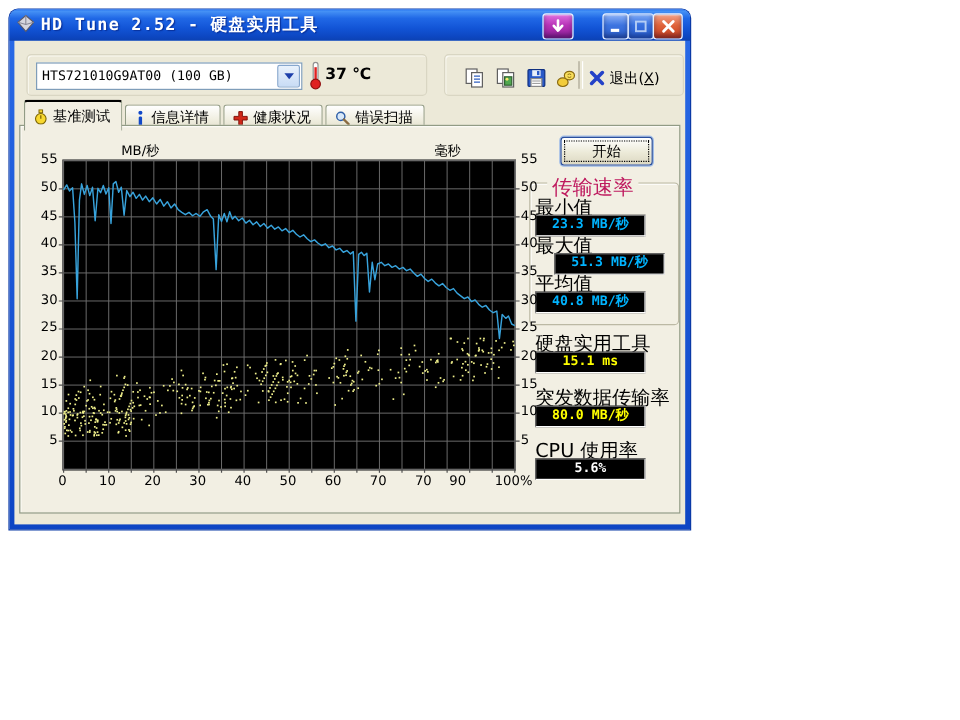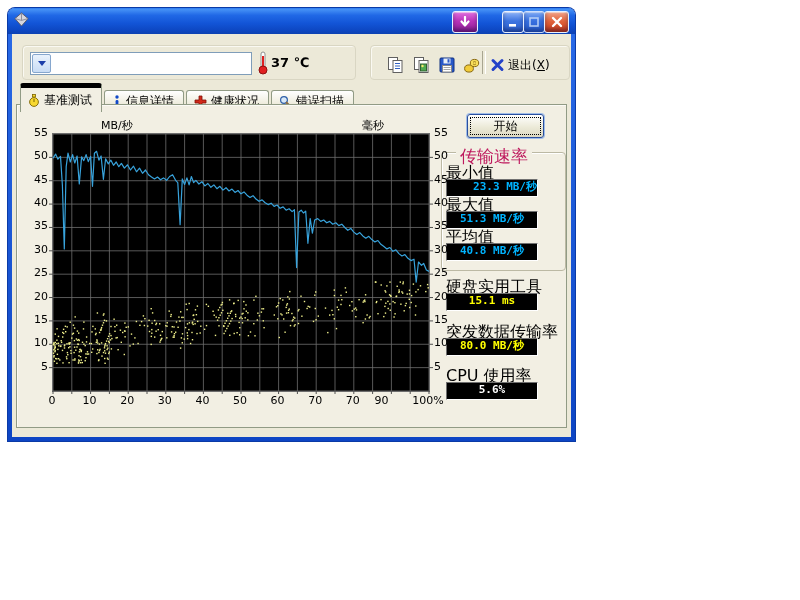--- a/index.html
+++ b/index.html
@@ -30,21 +30,21 @@
   .combo-arrow{width:0;height:0;border-left:4px solid transparent;border-right:4px solid transparent;border-top:5px solid #1C3FAA;}
   .temp{position:absolute;left:259px;top:21px;font-weight:bold;font-size:13px;}
   .tool-btn{position:absolute;top:20px;width:22px;height:22px;display:flex;align-items:center;justify-content:center;cursor:default;}
   .tool-sep{position:absolute;left:470px;top:17px;width:2px;height:23px;border-left:1px solid #A8A590;border-right:1px solid #fff;}
   .exit-btn{position:absolute;left:478px;top:20px;height:22px;display:flex;align-items:center;gap:3px;cursor:default;}
   .exit-key{text-decoration:underline;}
   .tabs{position:absolute;left:8px;top:49px;display:flex;align-items:flex-end;}
   .tab{display:flex;align-items:center;gap:4px;padding:3px 9px 3px 7px;margin-right:2px;font-size:12px;
        border:1px solid #919B85;border-bottom:none;border-radius:3px 3px 0 0;
        background:linear-gradient(180deg,#FFFFFF,#F0EEE0 55%,#E0DDC8);height:15px;cursor:default;}
-  .tab.active{background:#F2EFE3;border-top:5px solid #000000;height:18px;position:relative;z-index:3;}
+  .tab.active{background:#F2EFE3;border-top:2px solid #000000;height:18px;position:relative;z-index:3;}
   .tabpage{position:absolute;left:4px;top:70px;width:549px;height:322px;background:#F2EFE3;
            border:1px solid #919B85;box-shadow:inset 1px 1px 0 #FBFAF5;}
   .plot{position:absolute;left:40px;top:99px;width:376px;height:257px;background:#000;border:1px solid #6E6E6E;}
   .plot svg{overflow:visible;display:block;}
   .axis-head{position:absolute;top:84px;font-size:11px;}
   .tick{position:absolute;font-size:11px;color:#000;line-height:13px;}
   .start-btn{position:absolute;left:455px;top:80px;width:75px;height:22px;
              background:linear-gradient(180deg,#FFFFFF,#ECEAD8 55%,#DCD8C2);
              border:1px solid #2A4F9E;border-radius:3px;box-shadow:0 0 0 1px #9FBCE8;
              display:flex;align-items:center;justify-content:center;font-size:12px;cursor:default;}
@@ -65,20 +65,21 @@
   <div class="window">
 
     <div class="titlebar">
       <span>
         <svg width="15" height="15" viewBox="0 0 16 16">
             <polygon points="8,1 15,7 8,15 1,7" fill="#D6D6DE" stroke="#5A5A6A" stroke-width="1"></polygon>
             <polyline points="1,7 8,9 15,7" fill="none" stroke="#8A8A98" stroke-width="1"></polyline>
             <polyline points="8,1 8,9" fill="none" stroke="#8A8A98" stroke-width="1"></polyline>
           </svg>
       </span>
+      <span class="title-text">HD Tune 2.52 - 硬盘实用工具</span>
 
       <span class="tb btn-purple" style="left:444px;width:24px;">
         <svg width="12" height="13" viewBox="0 0 12 13">
             <path d="M6 1 L6 8 M2.5 5.5 L6 9.5 L9.5 5.5" fill="none" stroke="#fff" stroke-width="2.2" stroke-linecap="round" stroke-linejoin="round"></path>
           </svg>
       </span>
       <span class="tb btn-blue" style="left:494px;width:20px;">
         <svg width="12" height="12" viewBox="0 0 12 12">
             <rect x="2" y="8" width="7" height="2.6" fill="#fff"></rect>
           </svg>
@@ -94,20 +95,21 @@
           </svg>
       </span>
     </div>
 
     <div class="client" id="client">
 
       <div class="strip" style="left:10px;width:332px;"></div>
       <div class="strip" style="left:358px;width:198px;"></div>
 
       <div class="combo">
+        <span class="combo-text">HTS721010G9AT00  (100 GB)</span>
         <span class="combo-btn">
             <span class="combo-arrow"></span>
           </span>
       </div>
 
       <span style="position:absolute;left:245px;top:17px;">
         <svg width="12" height="24" viewBox="0 0 12 24">
             <rect x="4" y="1" width="4" height="15" rx="2" fill="#fff" stroke="#909090"></rect>
             <rect x="5" y="5" width="2" height="11" fill="#E02020"></rect>
             <circle cx="6" cy="19" r="4" fill="#E02020" stroke="#901010"></circle>
@@ -764,23 +766,23 @@
 
       <div class="start-btn">
         <span class="focus"></span>
         <span>开始</span>
       </div>
 
       <div class="groupbox"></div>
       <span class="group-title">传输速率</span>
 
       <span class="rlabel" style="top:129px;">最小值</span>
-      <div class="vbox v-cyan" style="top:145px;text-align:right;">23.3 MB/秒</div>
+      <div class="vbox v-cyan" style="top:145px;">23.3 MB/秒</div>
       <span class="rlabel" style="top:161px;">最大值</span>
-      <div class="vbox v-cyan" style="top:177px;">51.3 MB/秒</div>
+      <div class="vbox v-cyan" style="top:177px;margin-left:16px;">51.3 MB/秒</div>
       <span class="rlabel" style="top:193px;font-family:Liberation Mono, monospace;">平均值</span>
       <div class="vbox v-cyan" style="top:209px;">40.8 MB/秒</div>
 
       <span class="rlabel" style="top:243px;">硬盘实用工具</span>
       <div class="vbox v-yellow" style="top:259px;">15.1 ms</div>
 
       <span class="rlabel" style="top:288px;">突发数据传输率</span>
       <div class="vbox v-yellow" style="top:304px;">80.0 MB/秒</div>
 
       <span class="rlabel" style="top:332px;">CPU 使用率</span>

